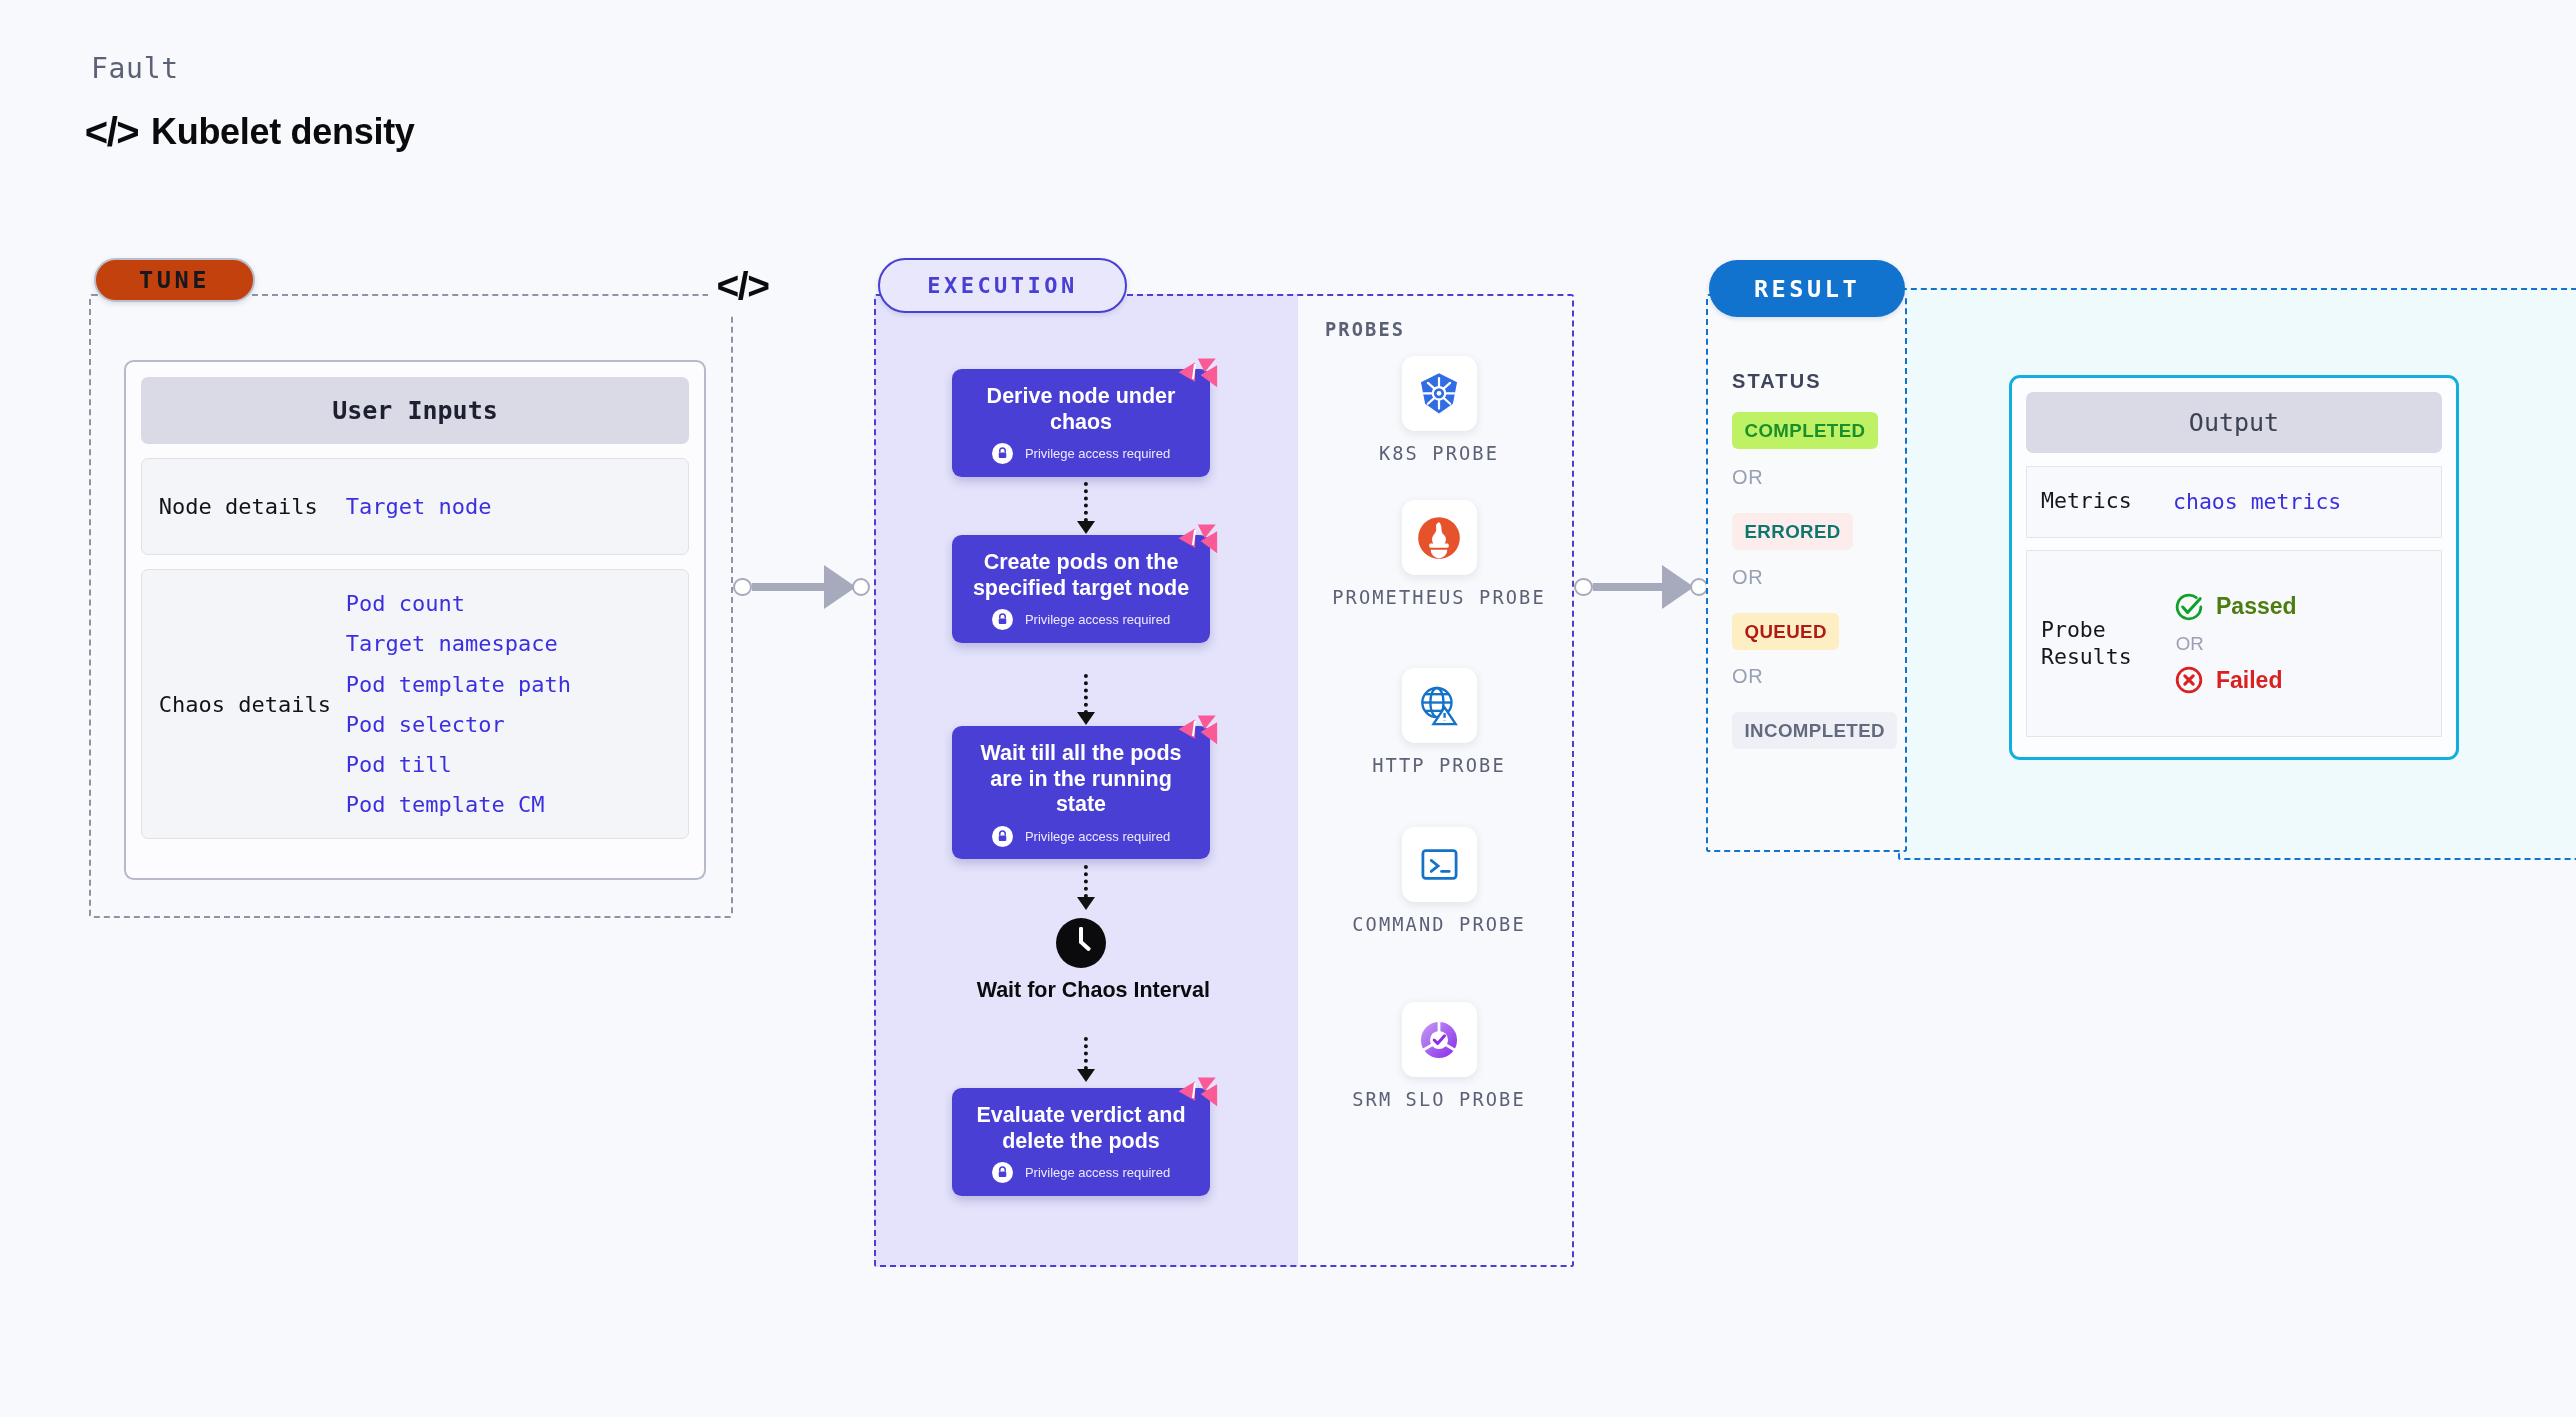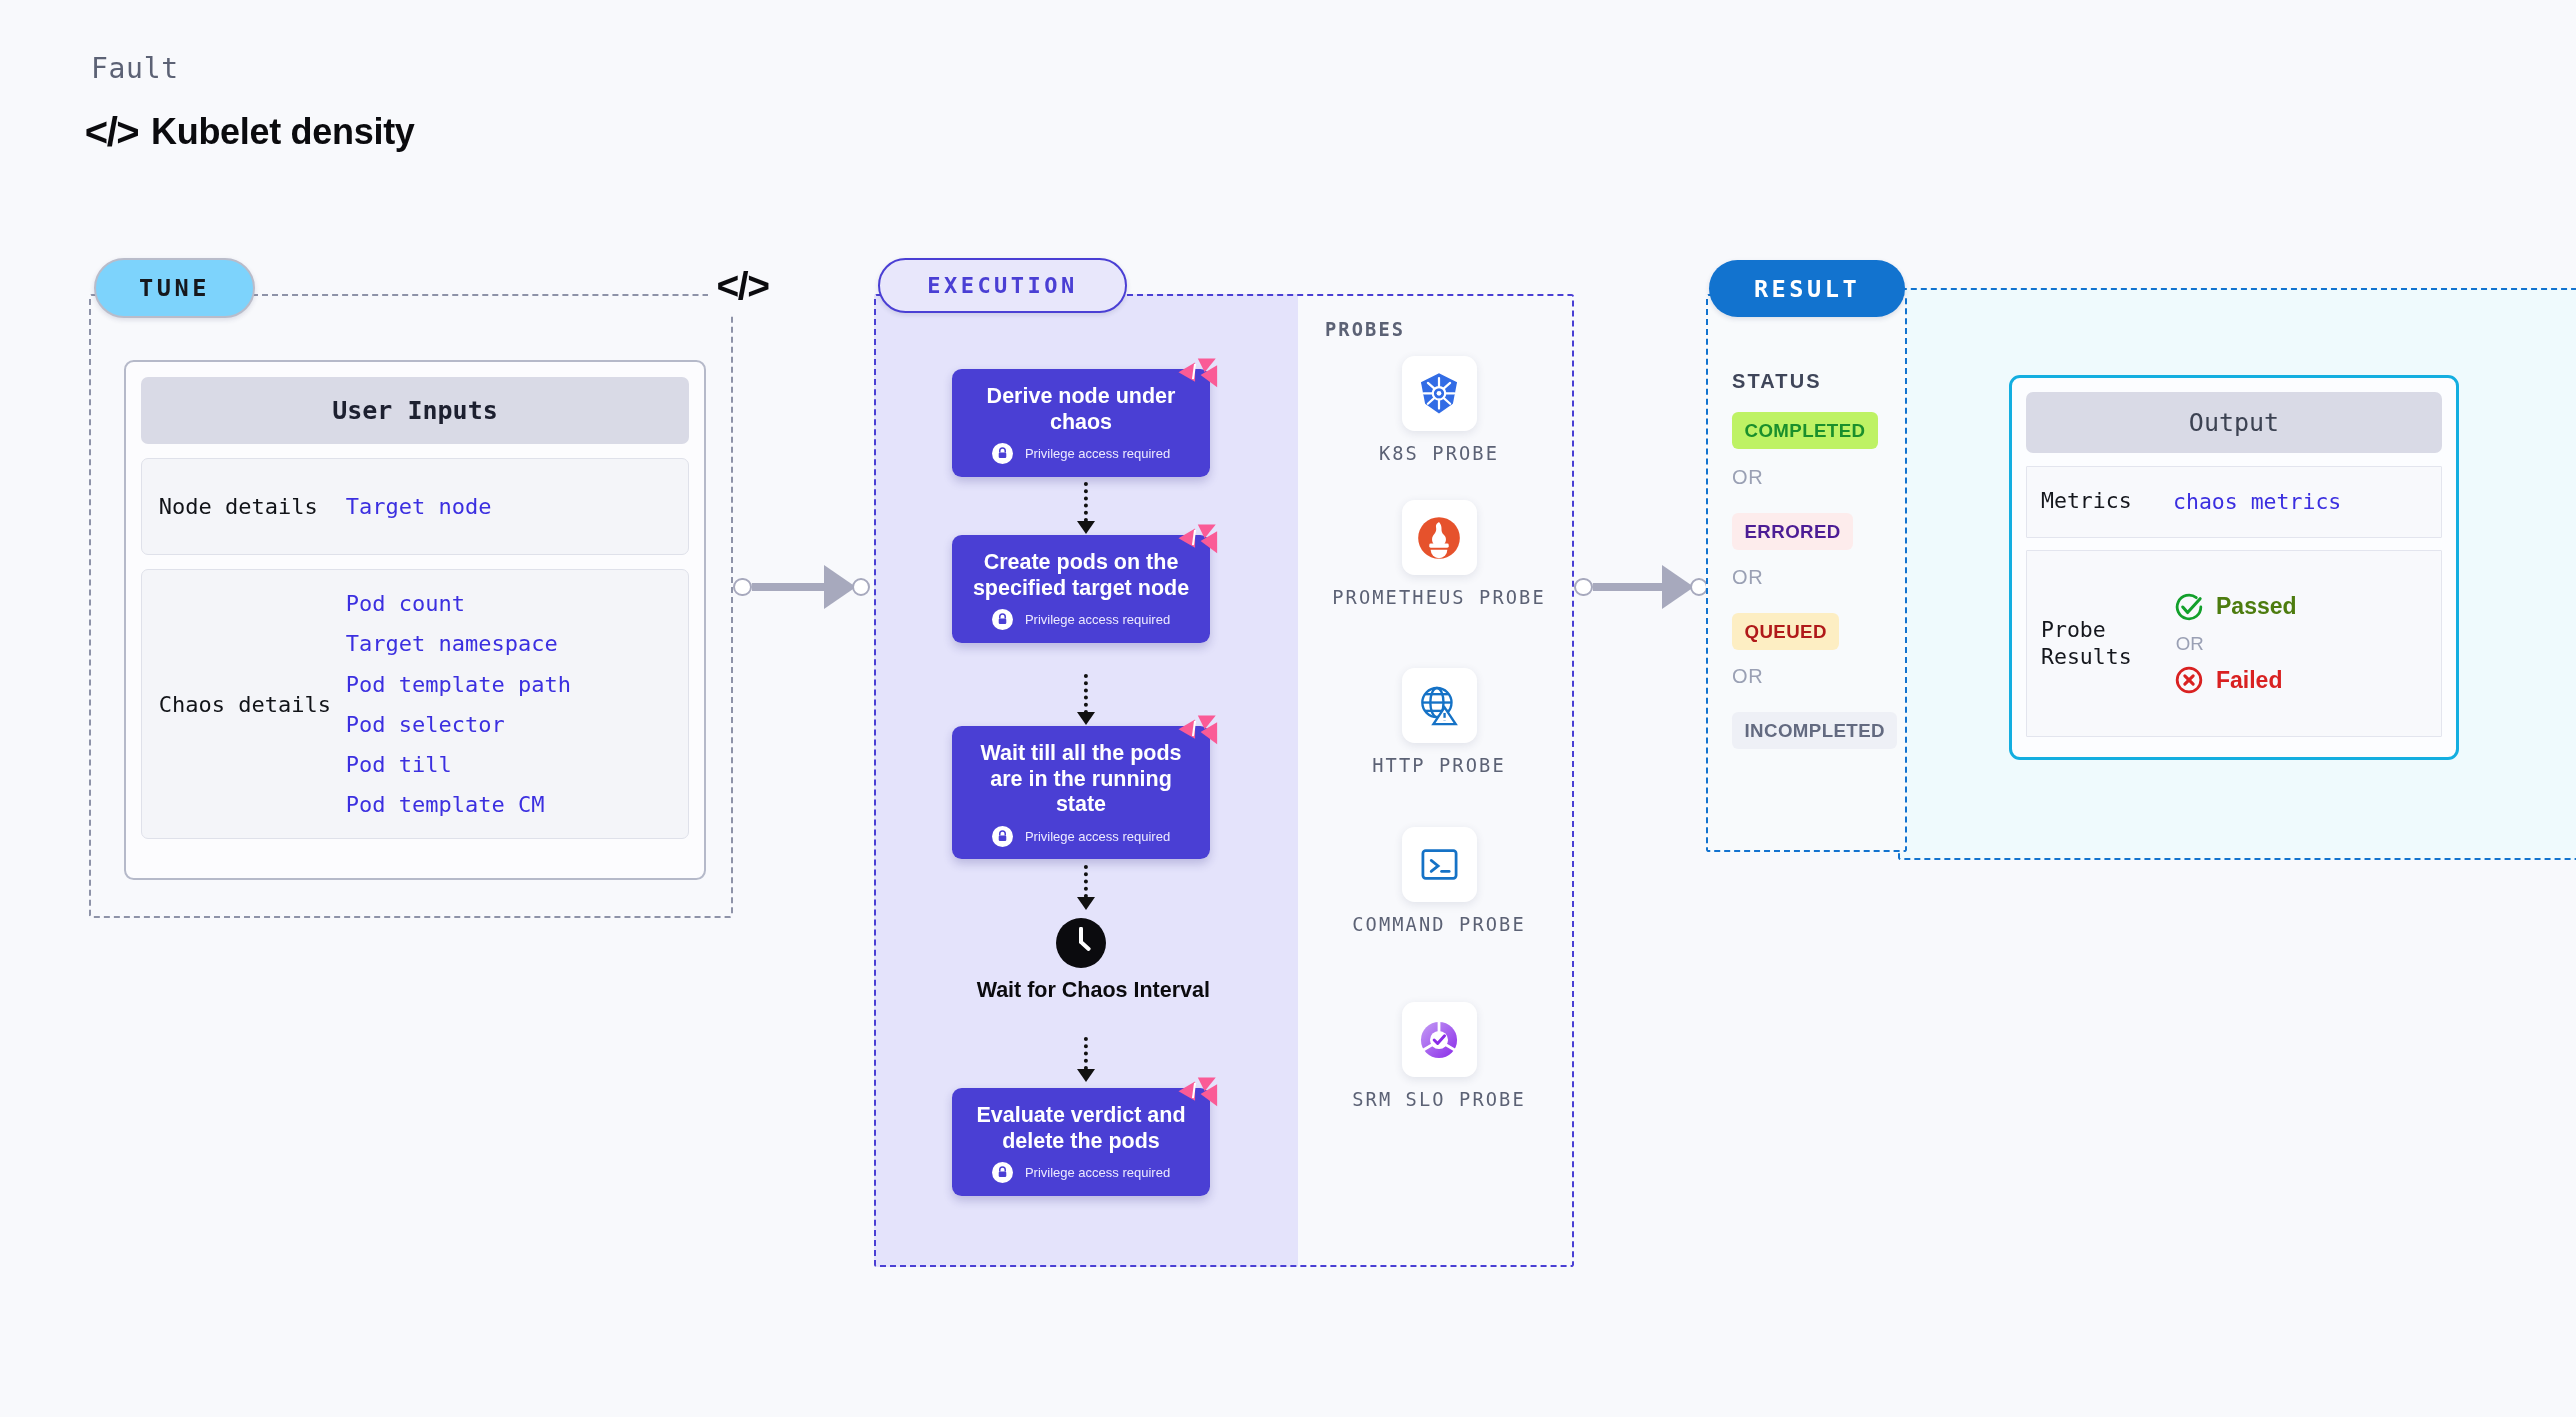--- a/index.html
+++ b/index.html
@@ -38,22 +38,22 @@
     font-family: "DejaVu Sans Mono", monospace;
     font-weight: 700; letter-spacing: 3.5px;
     border-radius: 33px;
     box-shadow: 0 2.1px 4.8px rgba(40,48,90,.14);
   }
 
   
   #tune-sec { left: 89px; top: 294px; width: 644px; height: 624px; }
   #tune-sec .sec-body { border: 2.1px dashed #8e93a8; background: #f8f9fc; }
   #tune-badge {
-    left: 94px; top: 258px; width: 161px; height: 60px;
-    background: #7dd3fc; border: 2.1px solid #b9bcca; color: #16181d; font-size: 23.6px;
+    left: 94px; top: 258px; width: 161px; height: 44px;
+    background: #c2410c; border: 2.1px solid #b9bcca; color: #16181d; font-size: 23.6px;
   }
   .code-badge-overlay {
     position: absolute; left: 708px; top: 258px;
     width: 69px; height: 55px; background: #f8f9fc;
     display: flex; align-items: center; justify-content: center;
     font-size: 39px; font-weight: 700; color: #0b0b0e; letter-spacing: -1.4px; z-index: 7;
   }
 
   .inputs-card {
     position: absolute; left: 123px; top: 360px; width: 582px; height: 520px;
@@ -477,21 +477,21 @@
       </div>
     </div>
   </div>
 
   <div class="sec" id="result-sec">
     <div class="sec-body"></div>
     <div class="status-title">STATUS</div>
 
     <div class="status-chip" style="top:118px; background:#bef264; color:#1a8f2c;">COMPLETED</div>
     <div class="status-or" style="top:172px;">OR</div>
-    <div class="status-chip" style="top:219px; background:#fdecec; color:#4c1d95;">ERRORED</div>
+    <div class="status-chip" style="top:219px; background:#fdecec; color:#0f766e;">ERRORED</div>
     <div class="status-or" style="top:272px;">OR</div>
     <div class="status-chip" style="top:319px; background:#fdeec3; color:#b01919;">QUEUED</div>
     <div class="status-or" style="top:371px;">OR</div>
     <div class="status-chip" style="top:418px; background:#eef0f6; color:#636a80;">INCOMPLETED</div>
   </div>
   <div class="badge" id="result-badge">RESULT</div>
 
 </div>
 
 

